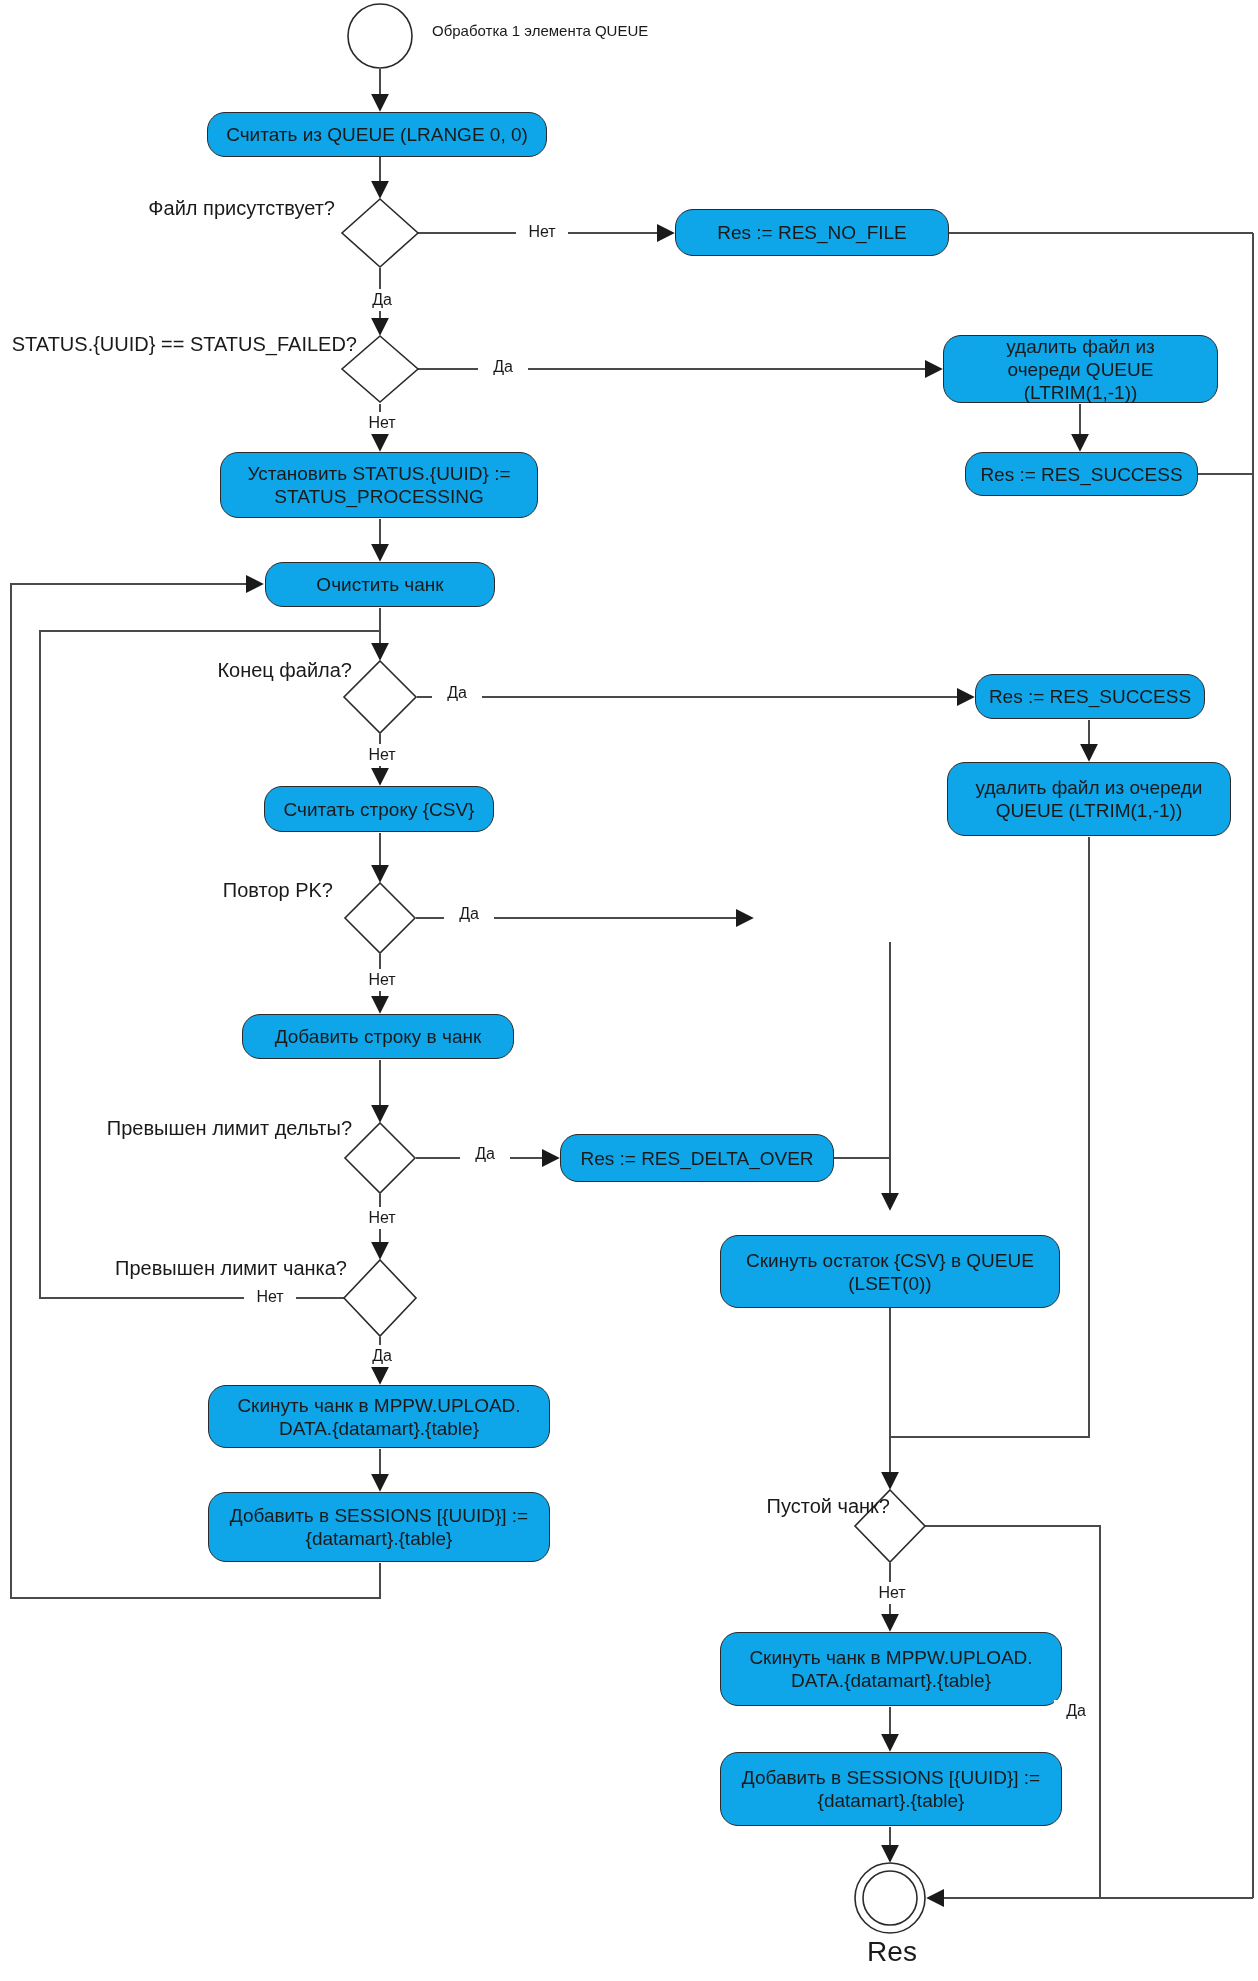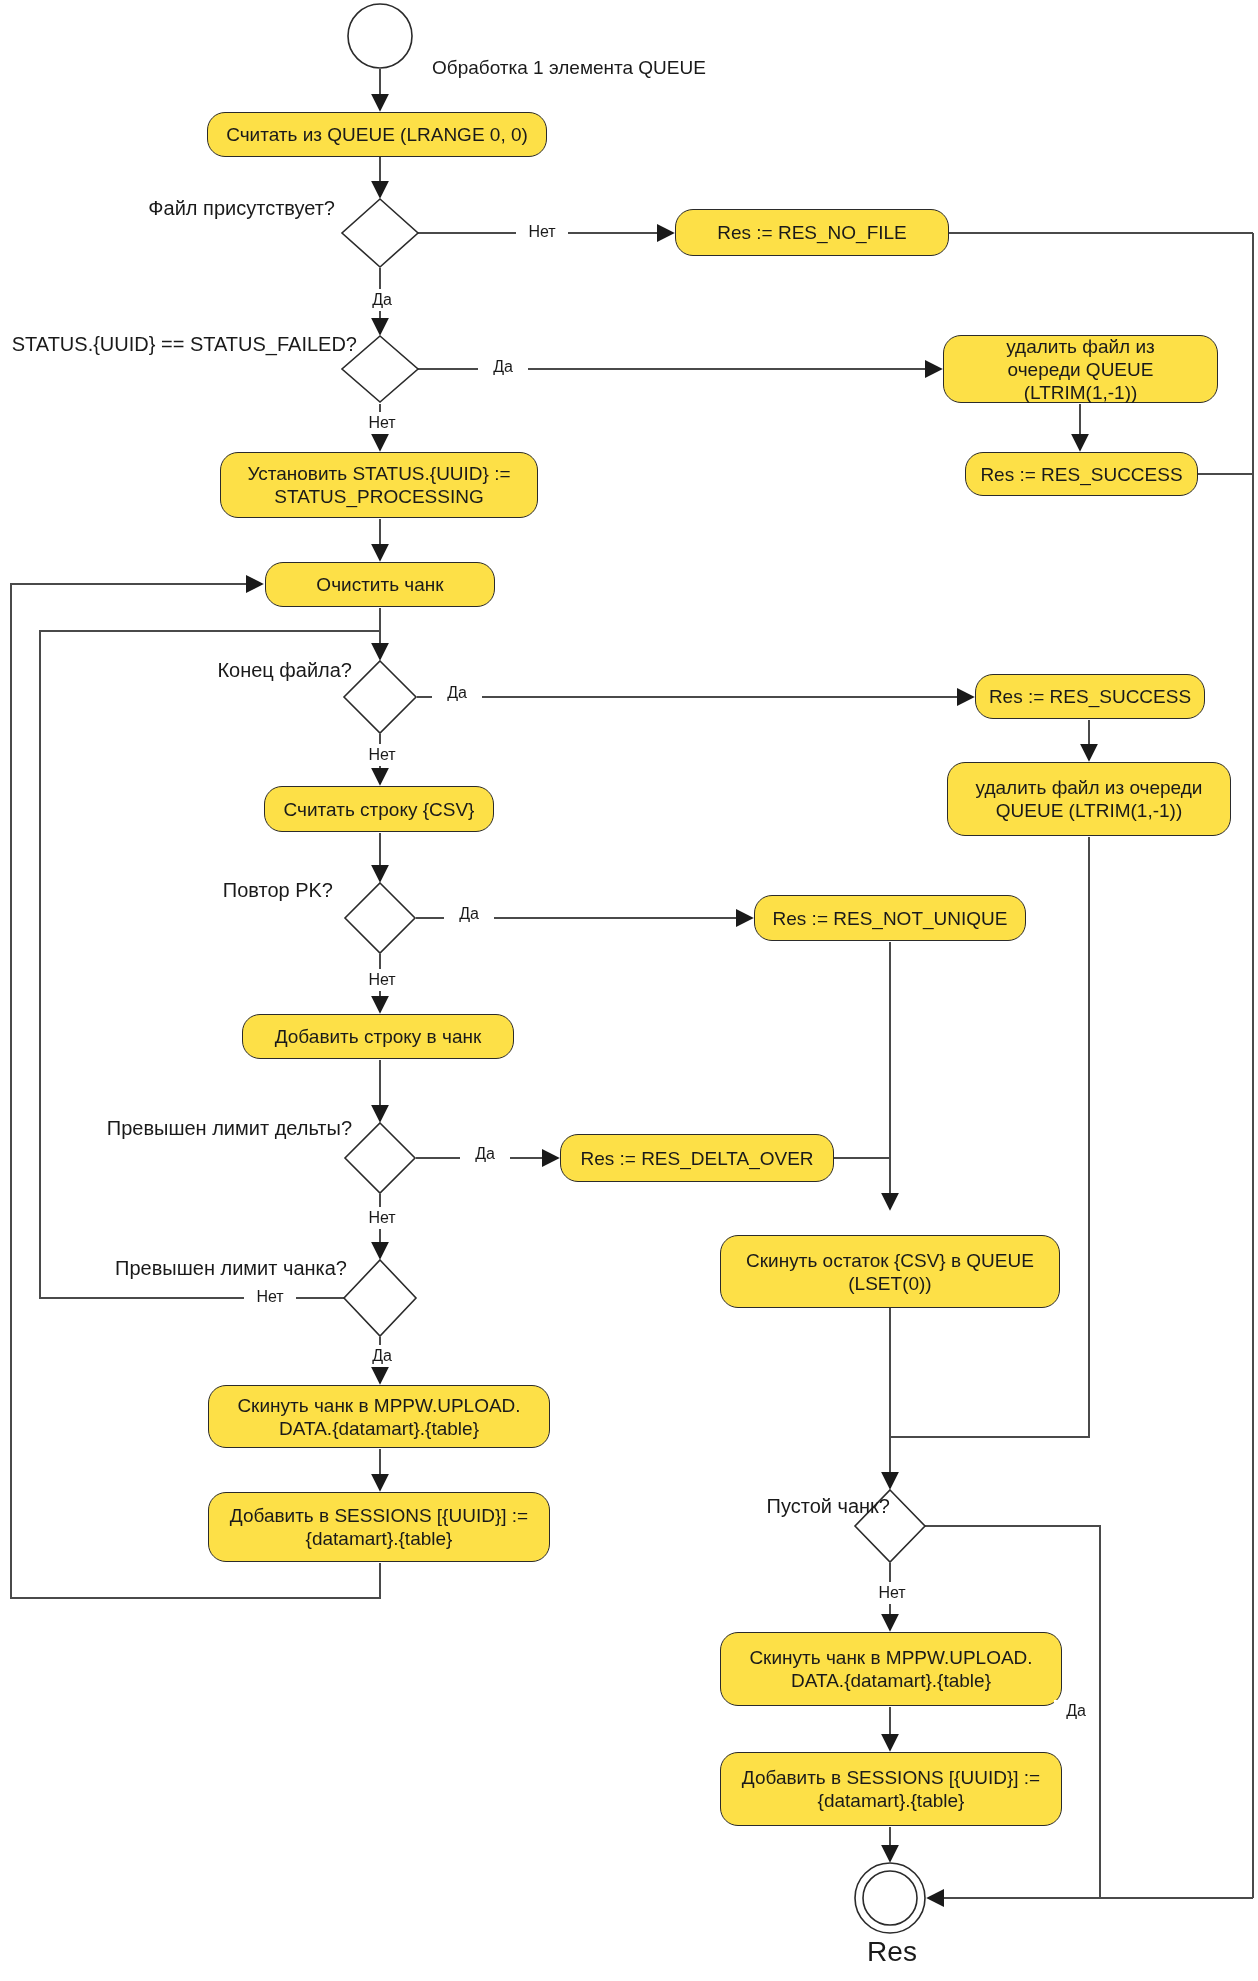--- a/index.html
+++ b/index.html
@@ -2,35 +2,35 @@
 <html><head>
 <meta charset="utf-8">
 <style>
   html,body{margin:0;padding:0;background:#fff;}
   .canvas{
     position:relative;width:1258px;height:1981px;background:#fff;
     font-family:"Liberation Sans",sans-serif;color:#1a1a1a;overflow:hidden;
   }
   svg.edges{position:absolute;left:0;top:0;width:1258px;height:1981px;}
   .node{
-    position:absolute;box-sizing:border-box;background:#fde047;
+    position:absolute;box-sizing:border-box;background:#0ea5e9;
     border:1.6px solid #2b2b2b;border-radius:18px;
     display:flex;align-items:center;justify-content:center;
     text-align:center;font-size:19px;line-height:23px;
     white-space:pre-line;padding:2px 8px;
   }
   .cond{
     position:absolute;font-size:20px;line-height:24px;text-align:right;
     white-space:nowrap;
   }
   .elabel{
     position:absolute;font-size:16px;line-height:22px;text-align:center;
     background:#fff;padding:0 2px;
   }
-  .title{position:absolute;font-size:19px;line-height:26px;white-space:nowrap;margin-top:37px;}
+  .title{position:absolute;font-size:15px;line-height:26px;white-space:nowrap;}
 </style>
 </head>
 <body>
 
 <div class="canvas">
 
   <svg class="edges" viewBox="0 0 1258 1981" xmlns="http://www.w3.org/2000/svg">
     <defs>
       <marker id="arr" viewBox="0 0 10 10" refX="9" refY="5" markerWidth="9" markerHeight="9" orient="auto-start-reverse">
         <path d="M0,0 L10,5 L0,10 z" fill="#1a1a1a"></path>
@@ -96,21 +96,20 @@
 очереди QUEUE
 (LTRIM(1,-1))</div>
   <div class="node" style="left:965px;top:452px;width:233px;height:44px;">Res := RES_SUCCESS</div>
   <div class="node" style="left:220px;top:452px;width:318px;height:66px;">Установить STATUS.{UUID} :=
 STATUS_PROCESSING</div>
   <div class="node" style="left:265px;top:562px;width:230px;height:45px;">Очистить чанк</div>
   <div class="node" style="left:975px;top:674px;width:230px;height:45px;">Res := RES_SUCCESS</div>
   <div class="node" style="left:947px;top:762px;width:284px;height:74px;">удалить файл из очереди
 QUEUE (LTRIM(1,-1))</div>
   <div class="node" style="left:264px;top:786px;width:230px;height:46px;">Считать строку {CSV}</div>
-  <div class="node" style="left:754px;top:895px;width:272px;height:46px;">Res := RES_NOT_UNIQUE</div>
   <div class="node" style="left:242px;top:1014px;width:272px;height:45px;">Добавить строку в чанк</div>
   <div class="node" style="left:560px;top:1134px;width:274px;height:48px;">Res := RES_DELTA_OVER</div>
   <div class="node" style="left:720px;top:1211px;width:340px;height:73px;margin-top:24px;">Скинуть остаток {CSV} в QUEUE
 (LSET(0))</div>
   <div class="node" style="left:208px;top:1385px;width:342px;height:63px;">Скинуть чанк в MPPW.UPLOAD.
 DATA.{datamart}.{table}</div>
   <div class="node" style="left:208px;top:1492px;width:342px;height:70px;">Добавить в SESSIONS [{UUID}] :=
 {datamart}.{table}</div>
   <div class="node" style="left:720px;top:1632px;width:342px;height:74px;">Скинуть чанк в MPPW.UPLOAD.
 DATA.{datamart}.{table}</div>

